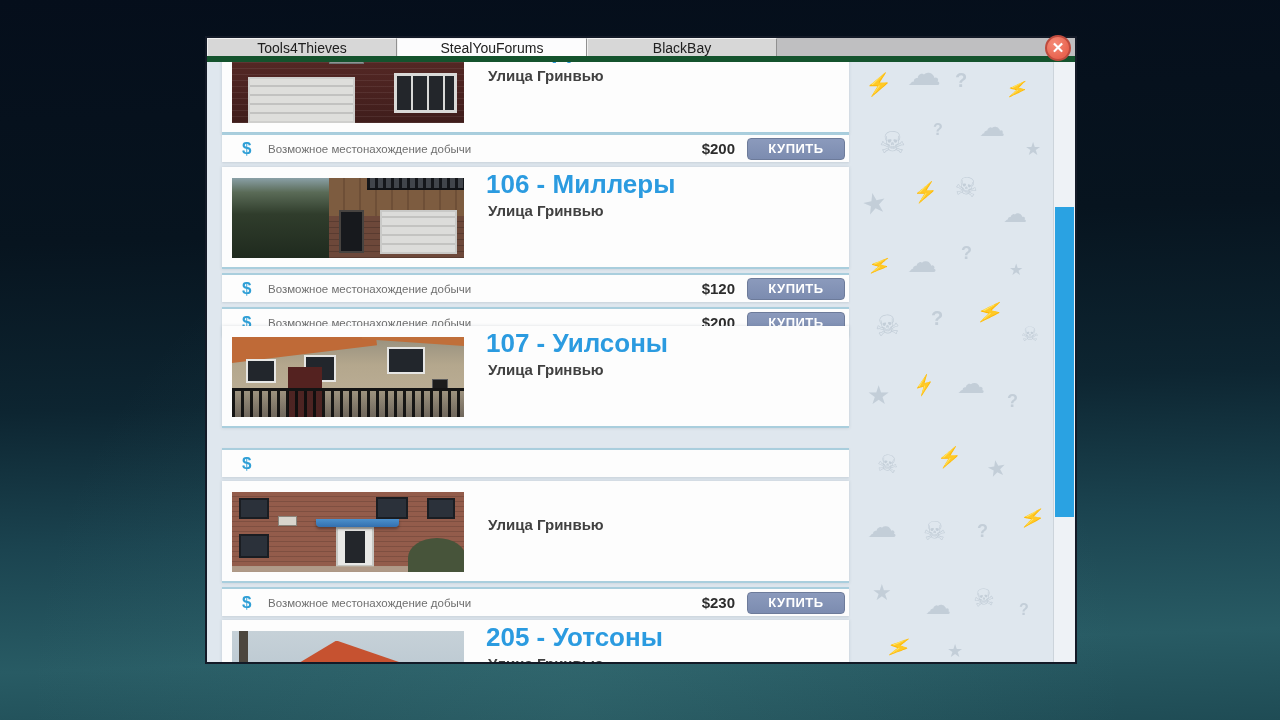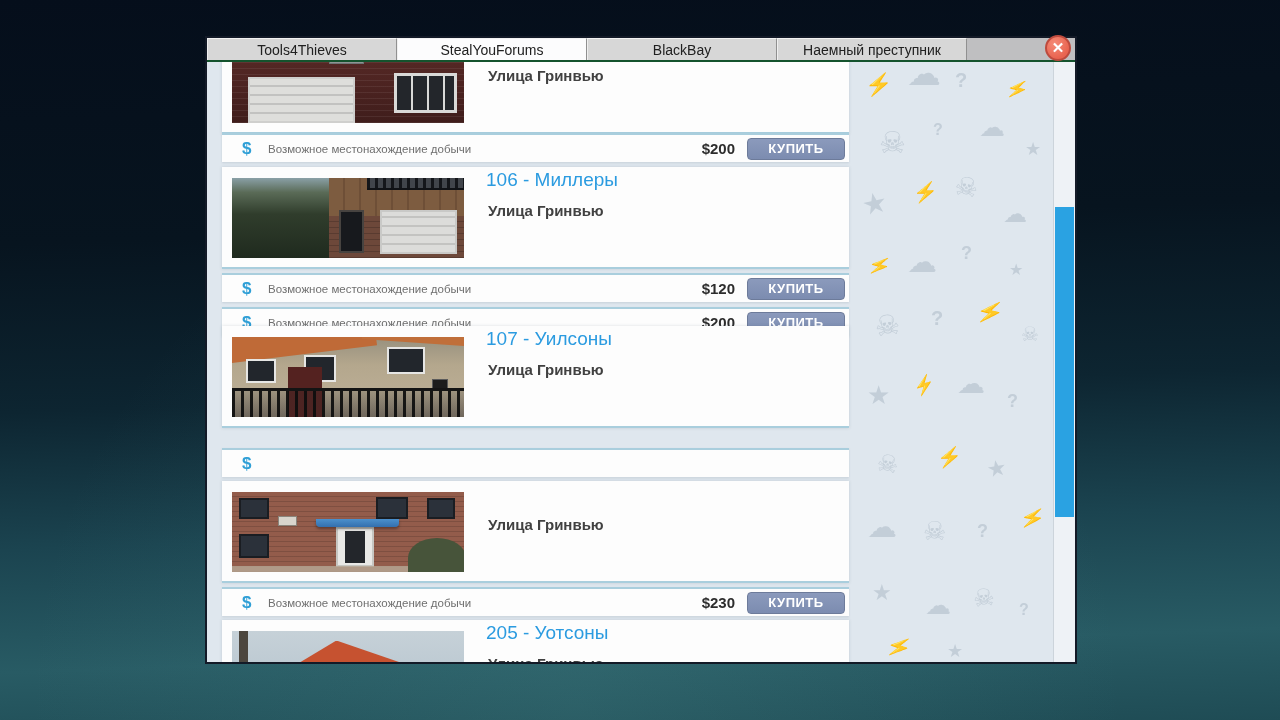--- a/index.html
+++ b/index.html
@@ -12,21 +12,21 @@
       linear-gradient(178deg, #050e1b 0%, #07141f 32%, #0d2531 54%, #1b4450 72%, #285b64 88%, #1f4c55 100%);
   }
 
   
   .window {
     position:absolute; left:205px; top:36px; width:872px; height:628px;
     border:2px solid #131a27; background:#dfe7ee;
   }
   .tabbar {
     position:relative; height:24px; background:#bfbfc1;
-    border-bottom:2px solid #14532d; display:flex;
+    border-bottom:6px solid #14532d; display:flex;
   }
   .tab {
     width:190px; height:100%; display:flex; align-items:center; justify-content:center;
     background:#d7d7d7; border-right:1px solid #909090; border-left:1px solid #efefef;
     border-top:1px solid #f2f2f2;
     font-size:14px; color:#202020; cursor:default; overflow:hidden; white-space:nowrap;
   }
   .tab.active { background:#fcfcfd; }
   .tab-filler { flex:1; background:#bfbfc1; }
   .close-btn {
@@ -42,21 +42,21 @@
   }
   .pattern span {
     position:absolute; color:#c3ced8; user-select:none; line-height:1;
   }
 
   
   .card {
     position:absolute; left:15px; width:627px; height:102px; background:#fdfdfd;
     border-bottom:2px solid #a9cedd; box-shadow:0 0 3px rgba(60,80,100,0.18);
   }
-  .title { position:absolute; left:264px; top:2px; font-size:19px; font-weight:normal; color:#2b9be0; white-space:nowrap; }
+  .title { position:absolute; left:264px; top:2px; font-size:26px; font-weight:bold; color:#2b9be0; white-space:nowrap; }
   .addr  { position:absolute; left:266px; top:35px; font-size:15px; font-weight:bold; color:#414141; white-space:nowrap; }
   .photo { position:absolute; left:10px; top:11px; width:232px; height:80px; overflow:hidden; background:#8a8a8a; }
   .photo i { position:absolute; display:block; }
 
   
   .row {
     position:absolute; left:15px; width:627px; height:29px; background:#fdfdfd;
     border-top:2px solid #a9cedd; box-shadow:0 1px 2px rgba(60,80,100,0.15);
     display:flex; align-items:center;
   }
@@ -141,21 +141,20 @@
 </head>
 <body>
 
 <div class="stage">
   <div class="window">
 
     <div class="tabbar">
       <div class="tab">Tools4Thieves</div>
       <div class="tab active">StealYouForums</div>
       <div class="tab">BlackBay</div>
-      <div class="tab">Наемный преступник</div>
       <div class="tab-filler"></div>
       <div class="close-btn">✕</div>
     </div>
 
     <div class="content">
 
       <div class="pattern">
         <span style="left:658px;top:12px;font-size:22px">⚡</span>
         <span style="left:700px;top:-6px;font-size:34px">☁</span>
         <span style="left:748px;top:8px;font-size:20px;font-weight:bold">?</span>

